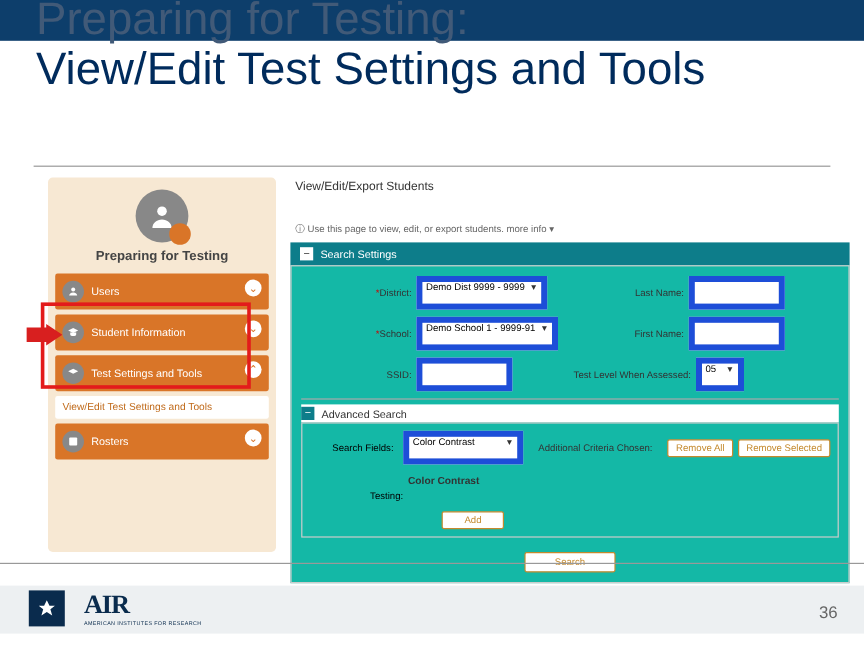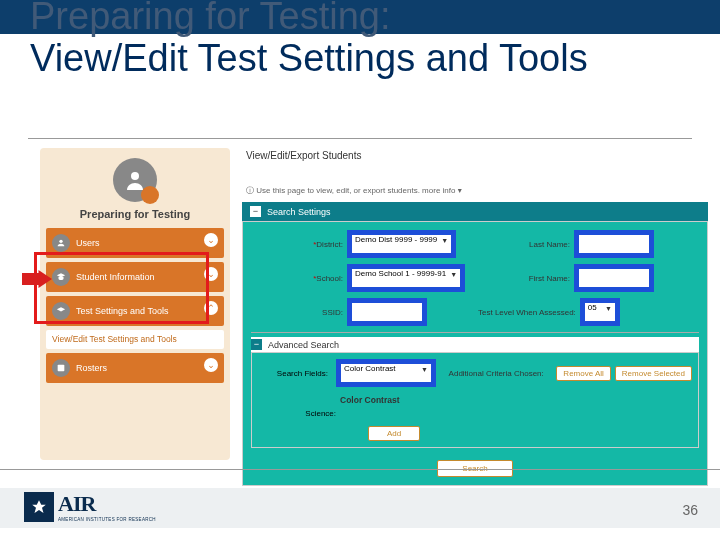--- a/index.html
+++ b/index.html
@@ -53,21 +53,21 @@
   .right-btns { margin-left:auto; display:flex; gap:4px; }
   .btn { border:1px solid #c48a2e; background:#fff; color:#c48a2e; padding:2px 6px; font-size:8px; border-radius:2px; display:inline-block; }
   .group-title { font-size:8.5px; color:#333; margin:8px 0 4px 82px; font-weight:bold; }
   .add-row { margin-top:8px; text-align:left; padding-left:110px; }
   .search-row { text-align:center; margin-top:12px; }
   .add-label { font-size:8px; margin-left:auto; color:#333; }
   
   
   .footer-hr { position:absolute; left:0; right:0; bottom:70px; height:1px; background:#999; }
   .footer-bar { position:absolute; left:0; right:0; bottom:12px; height:40px; background:#edf0f2; }
-  .logo-block { position:absolute; left:24px; bottom:18px; display:flex; align-items:center; gap:4px; }
+  .logo-block { position:absolute; left:24px; bottom:18px; display:flex; align-items:center; gap:16px; }
   .logo-sq { width:30px; height:30px; background:#0a2b4d; display:flex; align-items:center; justify-content:center; }
   .logo-sq svg { width:18px; height:18px; }
   .logo-text { display:flex; flex-direction:column; }
   .logo-text .big { font-size:22px; color:#0a2b4d; font-weight:700; font-family:Georgia,serif; letter-spacing:-1px; }
   .logo-text .small { font-size:4.5px; color:#0a2b4d; letter-spacing:0.3px; }
   .page-num { position:absolute; right:22px; bottom:22px; font-size:14px; color:#666; }
 </style>
 </head>
 <body>
 
@@ -188,21 +188,21 @@
           <label>Search Fields:</label>
           <div class="sel">Color Contrast</div>
           <span class="add-label">Additional Criteria Chosen:</span>
           <span class="right-btns">
             <span class="btn">Remove All</span>
             <span class="btn">Remove Selected</span>
           </span>
         </div>
         <div class="group-title">Color Contrast</div>
         <div class="fields-row">
-          <label style="min-width:78px">Science:</label>
+          <label style="min-width:78px">Testing:</label>
         </div>
         <div class="add-row">
           <span class="btn" style="padding:2px 18px">Add</span>
         </div>
       </div>
 
       <div class="search-row">
         <span class="btn" style="padding:3px 24px">Search</span>
       </div>
     </div>

